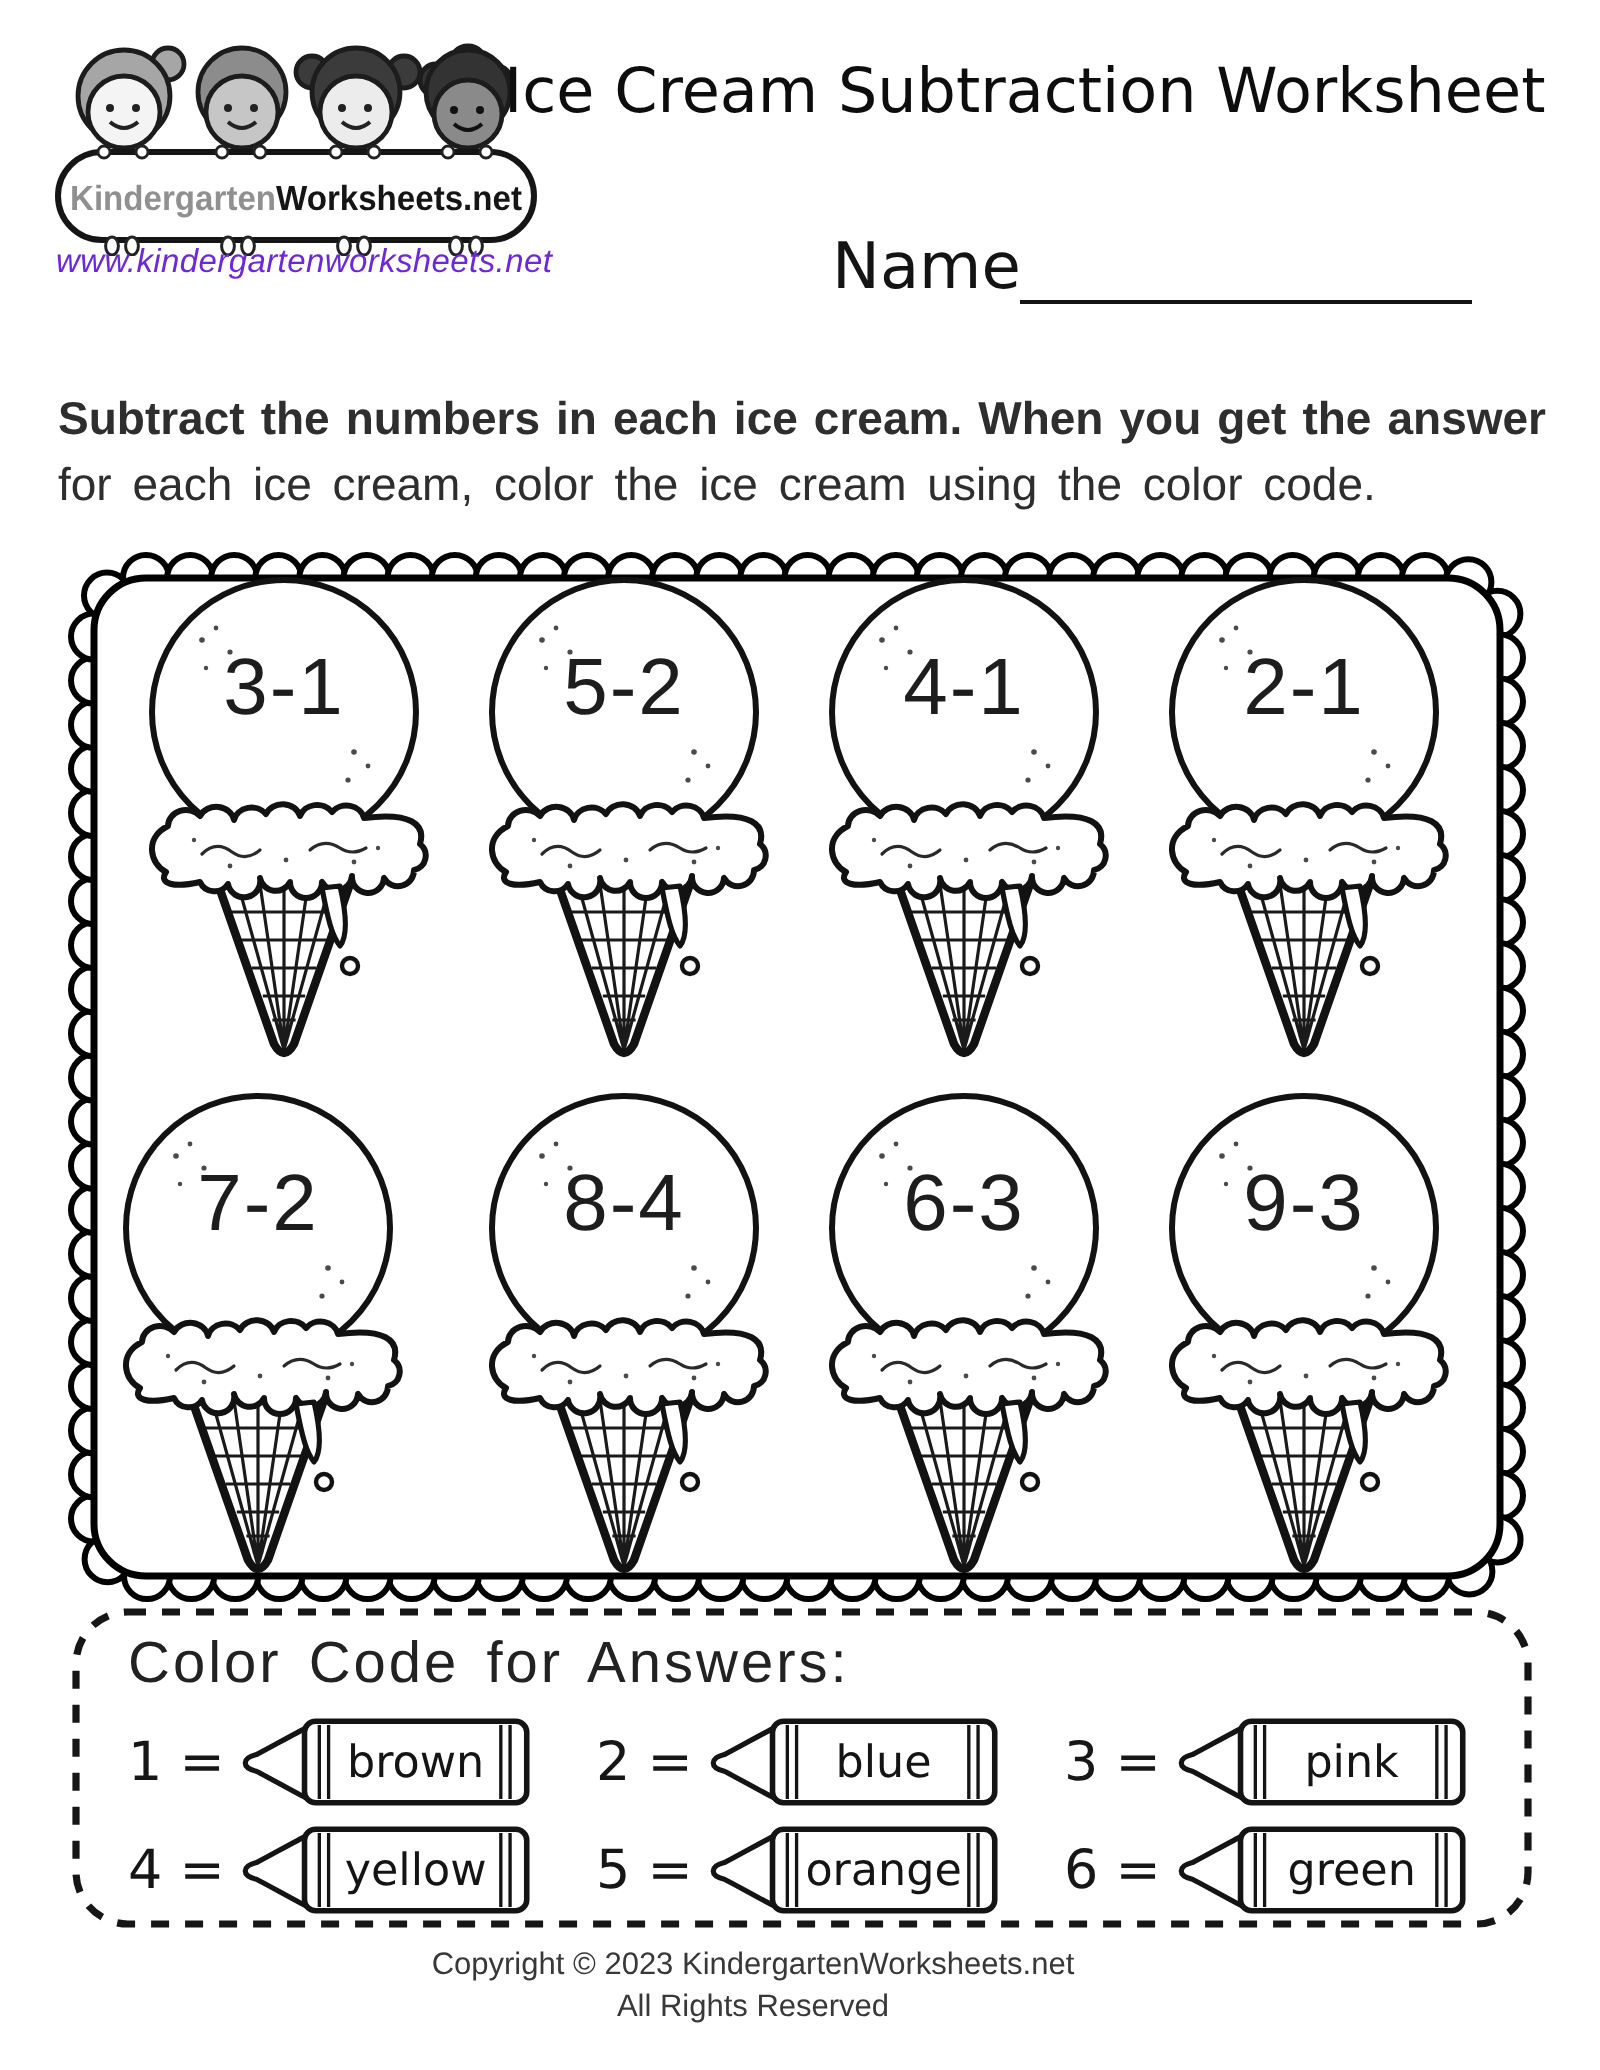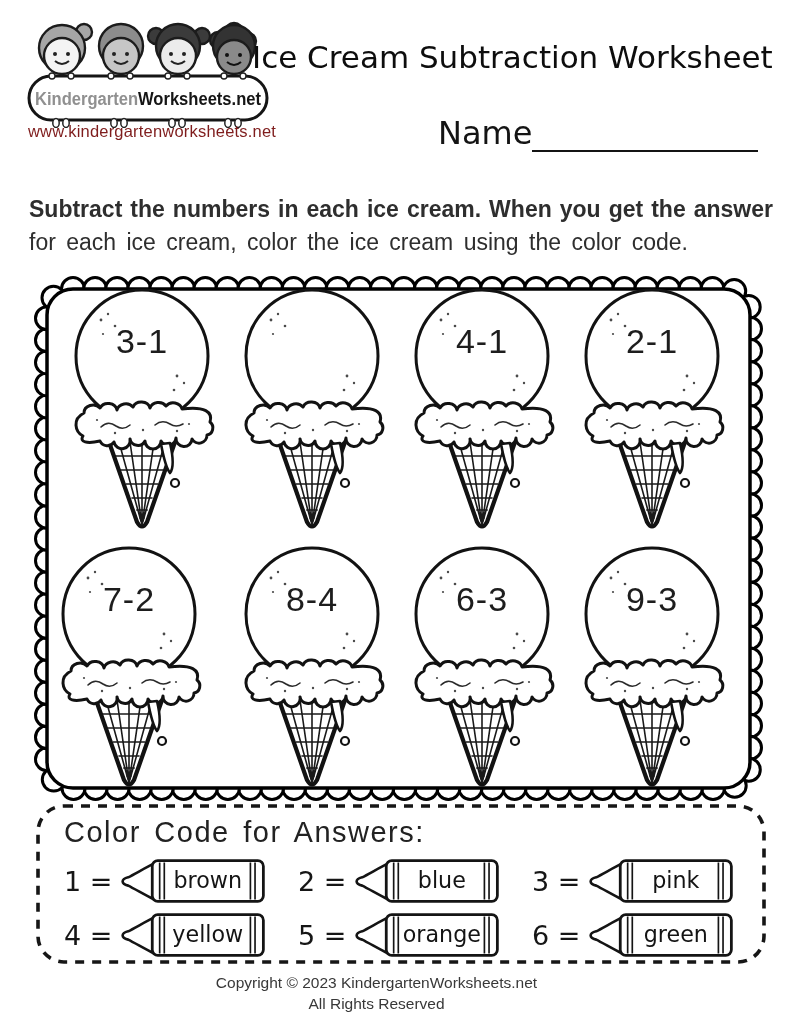--- a/index.html
+++ b/index.html
@@ -3,44 +3,44 @@
 <meta charset="utf-8">
 <style>
   html,body{margin:0;padding:0;background:#fff;}
   #page{position:relative;width:800px;height:1035px;background:#fff;overflow:hidden;
         font-family:"Liberation Sans",sans-serif;color:#1a1a1a;}
 
   
   #logo{position:absolute;left:26px;top:14px;width:246px;height:114px;}
   #logo .stroke{stroke:#1c1c1c;stroke-width:2.4;}
   #logo text{font-family:"Liberation Sans",sans-serif;font-weight:bold;font-size:17.5px;}
-  .site-url{position:absolute;left:28px;top:122px;font-size:16.5px;color:#7f1d1d;letter-spacing:.2px;}
+  .site-url{position:absolute;left:28px;top:122px;font-size:16.5px;color:#6d28d9;letter-spacing:.2px;font-style:italic;}
 
   
   .page-title{position:absolute;left:252px;top:28px;width:520px;text-align:center;
-              font-size:31px;color:#0d0d0d;white-space:nowrap;font-family:"DejaVu Sans",sans-serif;margin-top:11px;}
-  .name-row{position:absolute;left:438px;top:114px;width:320px;display:flex;align-items:flex-end;}
+              font-size:31px;color:#0d0d0d;white-space:nowrap;font-family:"DejaVu Sans",sans-serif;}
+  .name-row{position:absolute;left:416px;top:114px;width:320px;display:flex;align-items:flex-end;}
   .name-label{font-size:32px;color:#141414;font-family:"DejaVu Sans",sans-serif;}
   .name-line{display:inline-block;width:226px;border-bottom:2.5px solid #141414;height:36px;}
 
   
   .instructions{position:absolute;left:29px;top:193px;width:744px;font-size:23px;
                 color:#2e2e2e;line-height:1.42;}
   .instructions .l1{text-align:justify;text-align-last:justify;font-weight:bold;}
   .instructions .l2{word-spacing:4px;}
 
   
   .ice-box{position:absolute;left:33px;top:275px;width:731px;height:527px;}
   #scallop-border{position:absolute;left:0;top:0;width:731px;height:527px;overflow:visible;z-index:0;}
   #scallop-border circle{fill:#fff;stroke:#000;stroke-width:3;}
   #scallop-border rect{fill:#fff;stroke:#000;stroke-width:3.5;}
   .ic-cell{position:absolute;width:170px;height:250px;z-index:1;}
   .ic-svg{position:absolute;left:0;top:0;width:170px;height:250px;}
   .ic-num{position:absolute;left:0;top:40px;width:100%;text-align:center;
-          font-size:34px;color:#1d1d1d;letter-spacing:1px;line-height:1;}
+          font-size:40px;color:#1d1d1d;letter-spacing:1px;line-height:1;}
   
   .scoop{fill:#fff;stroke:#121212;stroke-width:3;}
   .cone-fill{fill:#fff;stroke:none;}
   .cone-edge{fill:none;stroke:#121212;stroke-width:4.2;stroke-linejoin:round;}
   .cone-grid{stroke:#1a1a1a;stroke-width:1.6;fill:none;}
   .rim{fill:#fff;stroke:#121212;stroke-width:3;stroke-linejoin:round;}
   .rim-detail{fill:none;stroke:#2a2a2a;stroke-width:1.6;stroke-linecap:round;}
   .drip{fill:#fff;stroke:#121212;stroke-width:2.6;stroke-linejoin:round;}
   .ring{fill:#fff;stroke:#121212;stroke-width:2.2;}
   .speck{fill:#4a4a4a;stroke:none;}
@@ -296,20 +296,21 @@
     <div class="ic-cell" style="left:24px;top:9px">
       <svg class="ic-svg" viewBox="0 0 170 250">
           <use href="#icecream"></use>
         </svg>
       <span class="ic-num">3-1</span>
     </div>
     <div class="ic-cell" style="left:194px;top:9px">
       <svg class="ic-svg" viewBox="0 0 170 250">
           <use href="#icecream"></use>
         </svg>
+      <span class="ic-num">5-2</span>
     </div>
     <div class="ic-cell" style="left:364px;top:9px">
       <svg class="ic-svg" viewBox="0 0 170 250">
           <use href="#icecream"></use>
         </svg>
       <span class="ic-num">4-1</span>
     </div>
     <div class="ic-cell" style="left:534px;top:9px">
       <svg class="ic-svg" viewBox="0 0 170 250">
           <use href="#icecream"></use>

